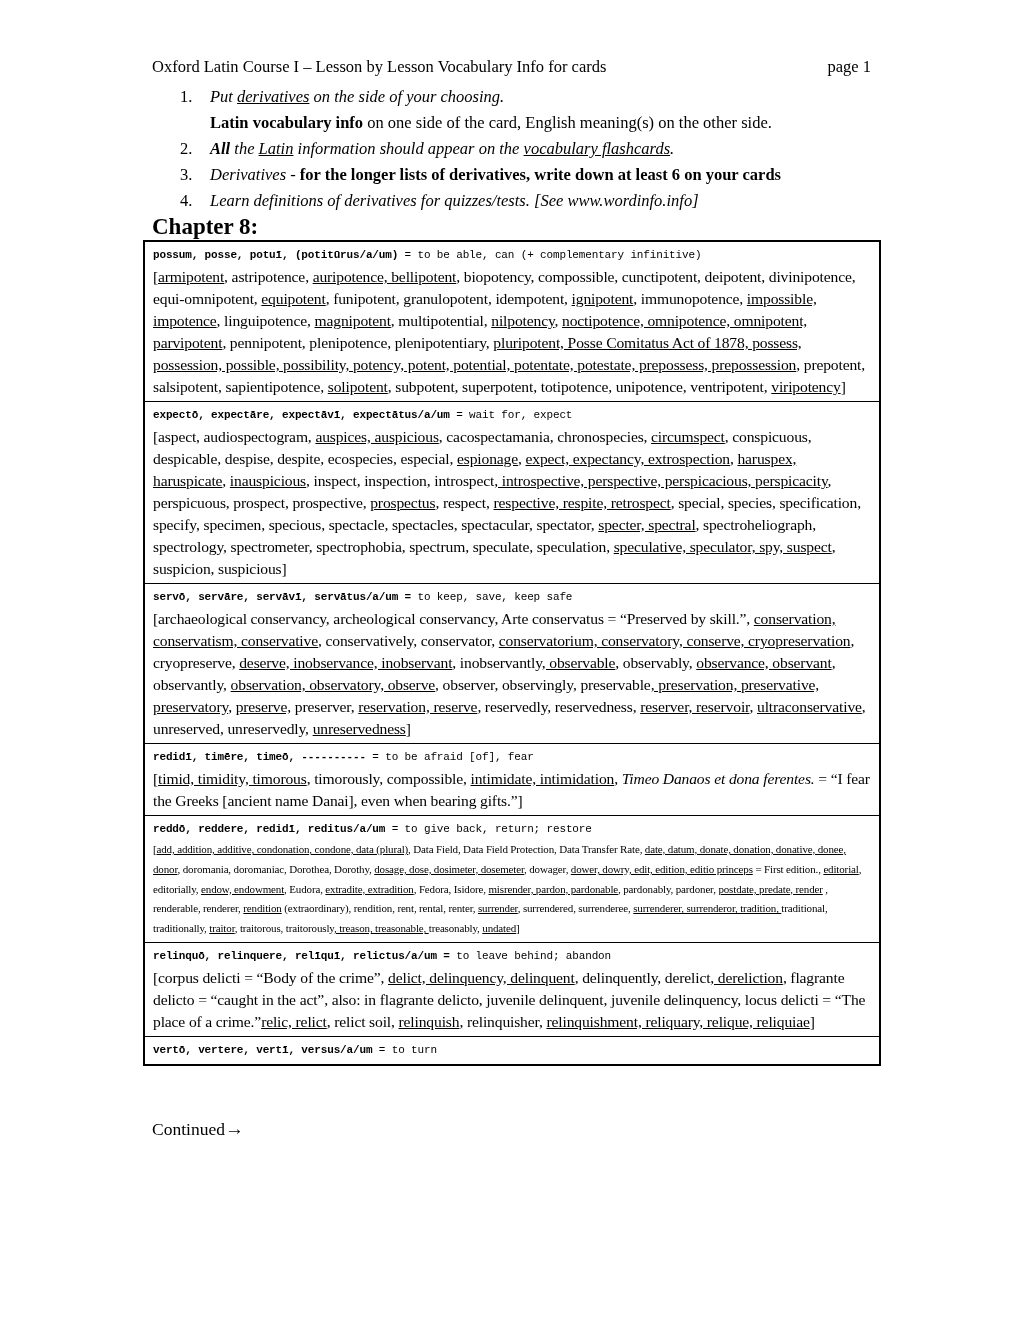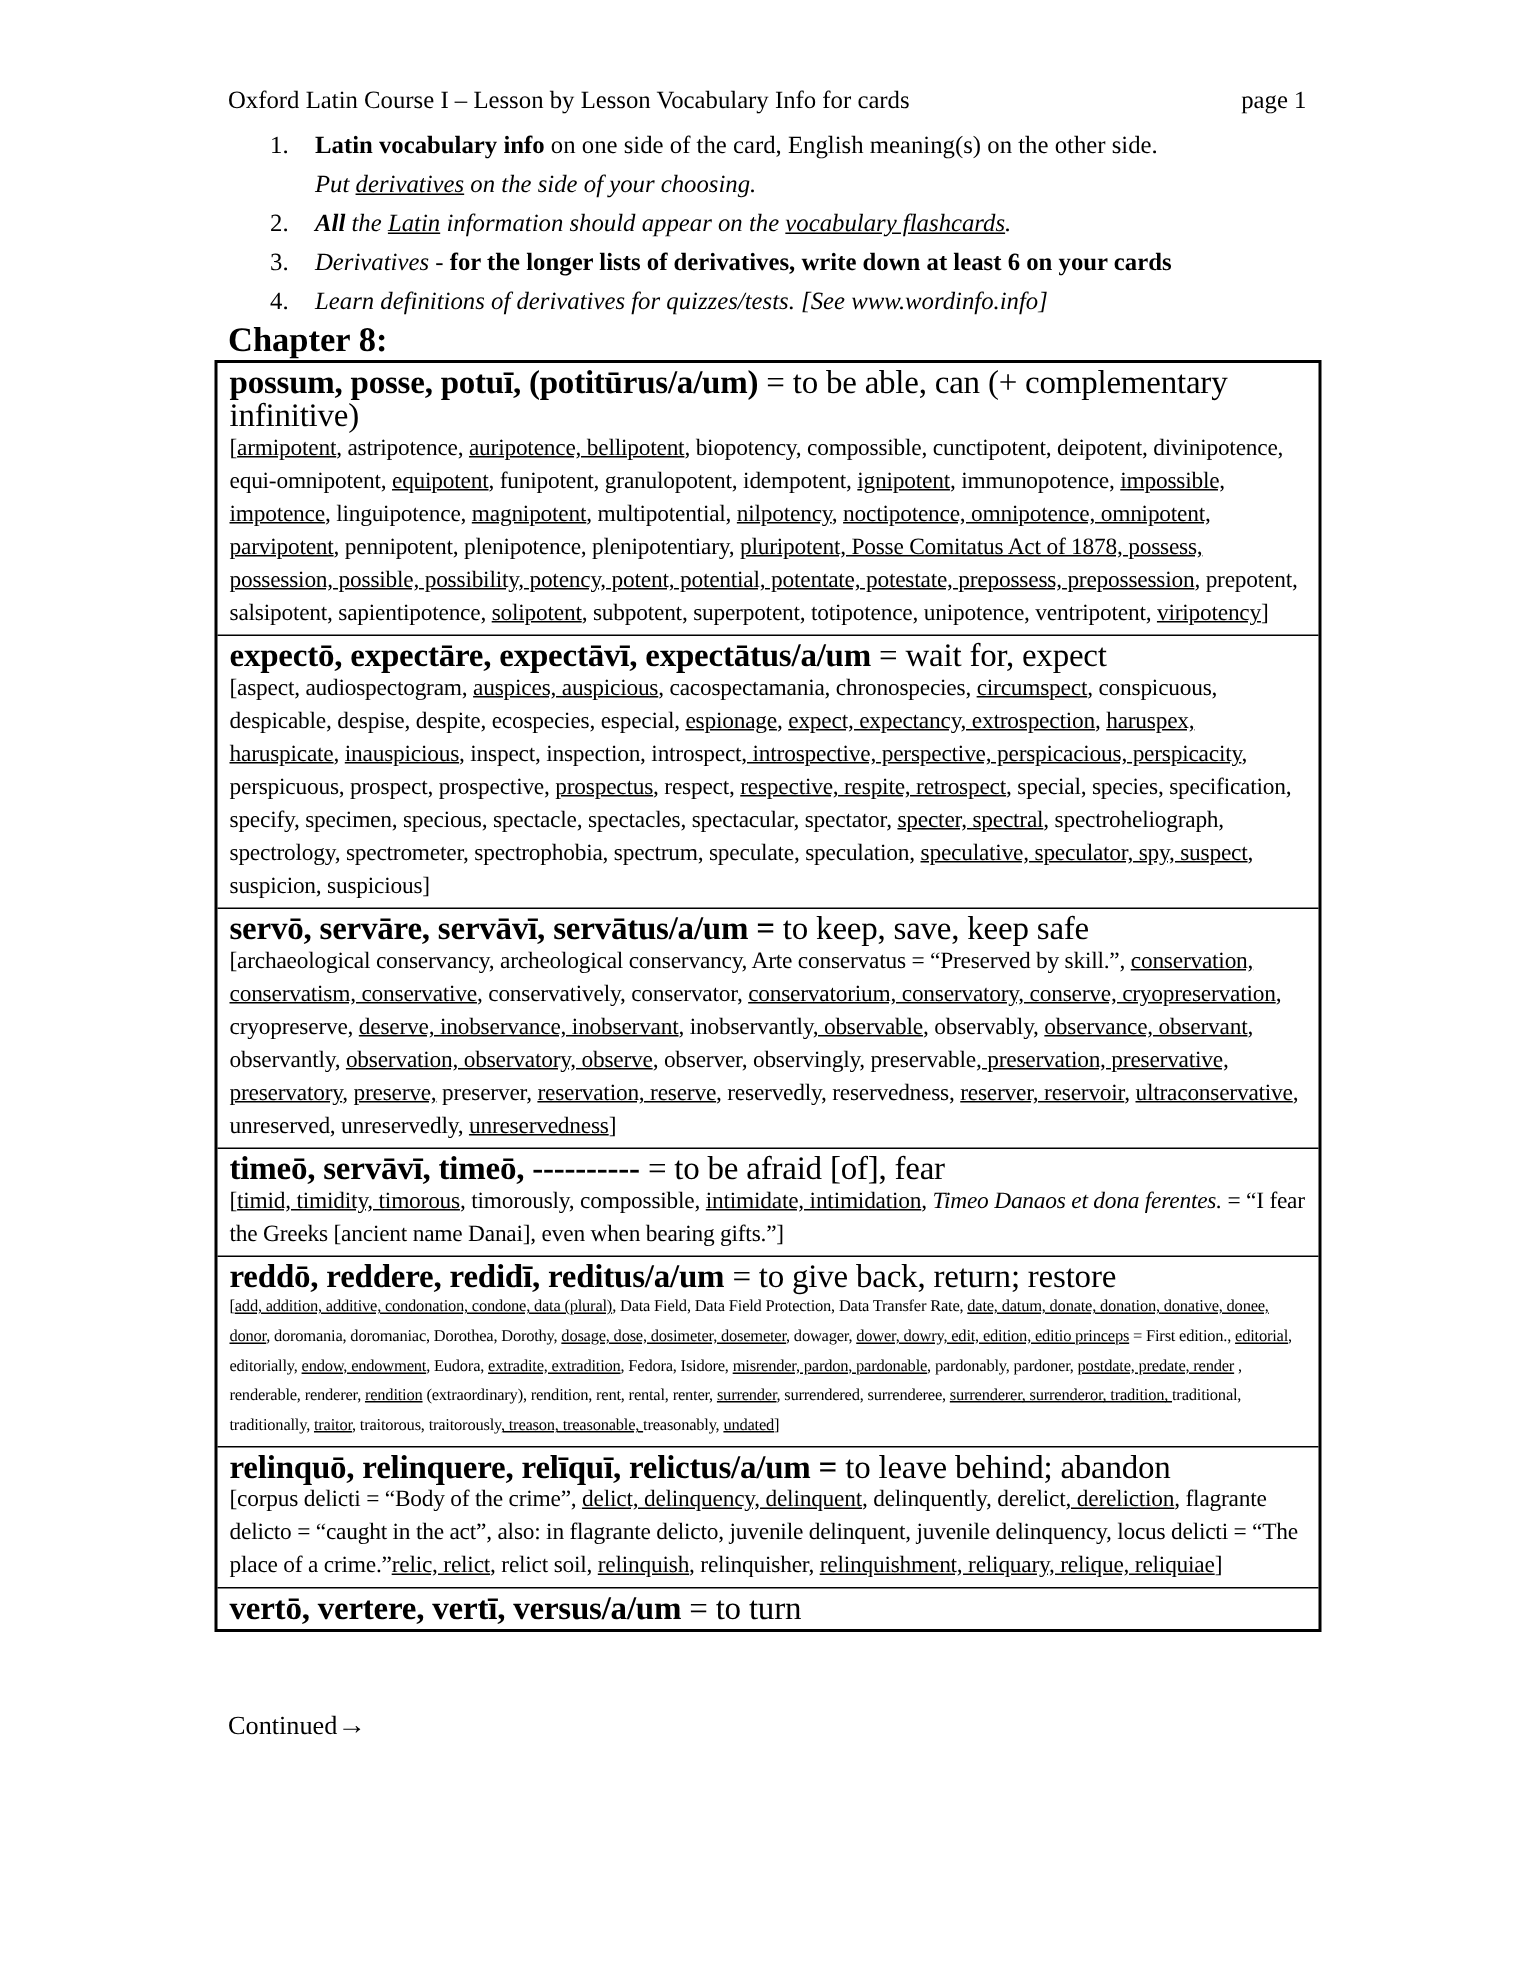--- a/index.html
+++ b/index.html
@@ -14,42 +14,42 @@
   .u{text-decoration:underline;}
   .header-row{display:flex;justify-content:space-between;font-size:16.5px;line-height:22px;padding:0 10px 0 9px;}
   .instructions{margin-top:6px;font-size:16.5px;line-height:26px;}
   .instr-row{display:flex;}
   .instr-num{width:30px;flex:0 0 30px;margin-left:37px;}
   .instr-text{flex:1;}
   .chapter{font-weight:bold;font-size:23px;line-height:24px;margin:1px 0 1px 9px;}
   .vocab-table{border:2px solid #000;}
   .entry{border-bottom:1.5px solid #000;padding:2px 8px 3px;font-size:15.6px;line-height:22px;letter-spacing:-0.15px;}
   .entry:last-child{border-bottom:none;}
-  .entry-head{font-size:22px;}
+  .entry-head{font-size:11px;font-family:Liberation Mono, monospace;}
   .entry-body:empty{display:none;}
   .entry.small .entry-body{font-size:11px;line-height:19.8px;}
   .footer{margin:52px 0 0 9px;font-size:17.5px;}
   .footer .arrow{font-weight:bold;font-size:19px;}
 </style>
 </head>
 <body>
 
 <div class="page">
 
   <div class="header-row">
     <span>Oxford Latin Course I – Lesson by Lesson Vocabulary Info for cards</span>
     <span>page 1</span>
   </div>
 
   <div class="instructions">
     <div class="instr-row">
       <span class="instr-num">1.</span>
       <div class="instr-text">
+        <div><span class="i">Put </span><span class="i u">derivatives</span><span class="i"> on the side of your choosing.</span></div>
         <div><span class="b">Latin vocabulary info</span><span> on one side of the card, English meaning(s) on the other side.</span></div>
-        <div><span class="i">Put </span><span class="i u">derivatives</span><span class="i"> on the side of your choosing.</span></div>
       </div>
     </div>
     <div class="instr-row">
       <span class="instr-num">2.</span>
       <div class="instr-text">
         <div><span class="b i">All</span><span class="i"> the </span><span class="i u">Latin</span><span class="i"> information should appear on the </span><span class="i u">vocabulary flashcards</span><span class="i">.</span></div>
       </div>
     </div>
     <div class="instr-row">
       <span class="instr-num">3.</span>
@@ -74,21 +74,21 @@
     </div>
     <div class="entry">
       <div class="entry-head"><span class="b">expectō, expectāre, expectāvī, expectātus/a/um</span><span> = wait for, expect</span></div>
       <div class="entry-body"><span>[aspect, audiospectogram, </span><span class="u">auspices, auspicious</span><span>, cacospectamania, chronospecies, </span><span class="u">circumspect</span><span>, conspicuous, despicable, despise, despite, ecospecies, especial, </span><span class="u">espionage</span><span>, </span><span class="u">expect, expectancy, extrospection</span><span>, </span><span class="u">haruspex, haruspicate</span><span>, </span><span class="u">inauspicious</span><span>, inspect, inspection, introspect</span><span class="u">, introspective, perspective, perspicacious, perspicacity</span><span>, perspicuous, prospect, prospective, </span><span class="u">prospectus</span><span>, respect, </span><span class="u">respective, respite, retrospect</span><span>, special, species, specification, specify, specimen, specious, spectacle, spectacles, spectacular, spectator, </span><span class="u">specter, spectral</span><span>, spectroheliograph, spectrology, spectrometer, spectrophobia, spectrum, speculate, speculation, </span><span class="u">speculative, speculator, spy, suspect</span><span>, suspicion, suspicious]</span></div>
     </div>
     <div class="entry">
       <div class="entry-head"><span class="b">servō, servāre, servāvī, servātus/a/um =</span><span>  to keep, save, keep safe</span></div>
       <div class="entry-body"><span>[archaeological conservancy, archeological conservancy, Arte conservatus = “Preserved by skill.”, </span><span class="u">conservation, conservatism, conservative</span><span>, conservatively, conservator, </span><span class="u">conservatorium, conservatory, conserve, cryopreservation</span><span>, cryopreserve, </span><span class="u">deserve, inobservance, inobservant</span><span>, inobservantly</span><span class="u">, observable</span><span>, observably, </span><span class="u">observance, observant</span><span>, observantly, </span><span class="u">observation, observatory, observe</span><span>, observer, observingly, preservable</span><span class="u">, preservation, preservative, preservatory</span><span>, </span><span class="u">preserve,</span><span> preserver, </span><span class="u">reservation, reserve</span><span>, reservedly, reservedness, </span><span class="u">reserver, reservoir</span><span>, </span><span class="u">ultraconservative</span><span>, unreserved, unreservedly, </span><span class="u">unreservedness</span><span>]</span></div>
     </div>
     <div class="entry">
-      <div class="entry-head"><span class="b">timeō, servāvī, timeō, ----------</span><span> = to be afraid [of], fear</span></div>
+      <div class="entry-head"><span class="b">redidī, timēre, timeō, ----------</span><span> = to be afraid [of], fear</span></div>
       <div class="entry-body"><span>[</span><span class="u">timid, timidity, timorous</span><span>, timorously, compossible, </span><span class="u">intimidate, intimidation</span><span>, </span><span class="i">Timeo Danaos et dona ferentes.</span><span> = “I fear the Greeks [ancient name Danai], even when bearing gifts.”]</span></div>
     </div>
     <div class="entry small">
       <div class="entry-head"><span class="b">reddō, reddere, redidī, reditus/a/um</span><span> = to give back, return; restore</span></div>
       <div class="entry-body"><span>[</span><span class="u">add, addition, additive, condonation, condone, data (plural)</span><span>, Data Field, Data Field Protection, Data Transfer Rate, </span><span class="u">date, datum, donate, donation, donative, donee, donor</span><span>, doromania, doromaniac, Dorothea, Dorothy, </span><span class="u">dosage, dose, dosimeter, dosemeter</span><span>, dowager, </span><span class="u">dower, dowry, edit, edition, editio princeps</span><span> = First edition., </span><span class="u">editorial</span><span>, editorially, </span><span class="u">endow, endowment</span><span>, Eudora, </span><span class="u">extradite, extradition</span><span>, Fedora, Isidore, </span><span class="u">misrender, pardon, pardonable</span><span>, pardonably, pardoner, </span><span class="u">postdate, predate, render</span><span> , renderable, renderer, </span><span class="u">rendition</span><span> (extraordinary), rendition, rent, rental, renter, </span><span class="u">surrender</span><span>, surrendered, surrenderee, </span><span class="u">surrenderer, surrenderor, tradition, </span><span>traditional, traditionally, </span><span class="u">traitor</span><span>, traitorous, traitorously</span><span class="u">, treason, treasonable, </span><span>treasonably, </span><span class="u">undated</span><span>]</span></div>
     </div>
     <div class="entry">
       <div class="entry-head"><span class="b">relinquō, relinquere, relīquī, relictus/a/um =</span><span>  to leave behind; abandon</span></div>
       <div class="entry-body"><span>[corpus delicti = “Body of the crime”, </span><span class="u">delict, delinquency, delinquent</span><span>, delinquently, derelict</span><span class="u">, dereliction</span><span>, flagrante delicto = “caught in the act”,  also: in flagrante delicto, juvenile delinquent, juvenile delinquency, locus delicti = “The place of a crime.”</span><span class="u">relic, relict</span><span>, relict soil, </span><span class="u">relinquish</span><span>, relinquisher, </span><span class="u">relinquishment, reliquary, relique, reliquiae</span><span>]</span></div>
     </div>

